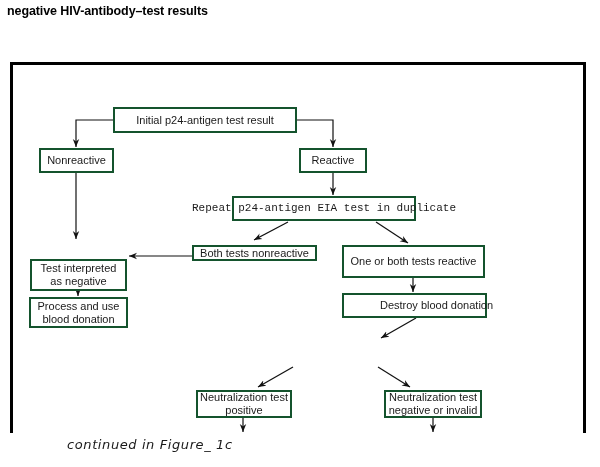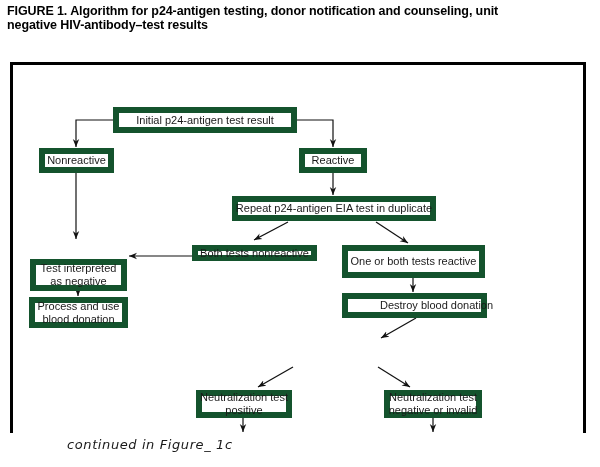--- a/index.html
+++ b/index.html
@@ -4,35 +4,34 @@
 <style>
   html,body{margin:0;padding:0;background:#fff;}
   #page{position:relative;width:600px;height:467px;background:#fff;overflow:hidden;
         font-family:"Liberation Sans",sans-serif;color:#111;}
   #figure-title{position:absolute;left:7px;top:5px;width:592px;
         font-weight:bold;font-size:12.5px;line-height:13.5px;letter-spacing:-0.1px;color:#000;}
   #figure-title div{white-space:nowrap;}
   #figure-frame{position:absolute;left:10px;top:62px;width:576px;height:371px;
         box-sizing:border-box;border:3px solid #000;border-bottom:none;background:transparent;}
   #connectors{position:absolute;left:0;top:0;width:600px;height:467px;}
-  .node{position:absolute;box-sizing:border-box;border:6px solid #14532d;background:#fff;
+  .node{position:absolute;box-sizing:border-box;border:2px solid #14532d;background:#fff;
         display:flex;align-items:center;justify-content:center;text-align:center;
         font-size:11px;line-height:13px;color:#1a1a1a;}
   .node span{white-space:pre;}
   #continuation-note{position:absolute;left:27px;top:437px;
         font-family:"DejaVu Sans",sans-serif;font-style:italic;font-size:13px;
         letter-spacing:0.6px;color:#1a1a1a;white-space:nowrap;margin-left:40px;}
 </style>
 </head>
 <body>
 
 <div id="page">
 
   <div id="figure-title">
-    <div>FIGURE 1. Algorithm for p24-antigen testing, donor notification and counseling, unit</div>
     <div>negative HIV-antibody–test results</div>
   </div>
 
   <div id="figure-frame"></div>
 
   <svg id="connectors" viewBox="0 0 600 467" xmlns="http://www.w3.org/2000/svg">
     <defs>
       <marker id="ah" viewBox="0 0 10 10" refX="10" refY="5" markerWidth="8" markerHeight="8" orient="auto" markerUnits="userSpaceOnUse">
         <path d="M0,1 L10,5 L0,9 L3.2,5 Z" fill="#111"></path>
       </marker>
@@ -60,21 +59,21 @@
   </div>
 
   <div class="node" style="left:39px;top:148px;width:75px;height:25px;">
     <span>Nonreactive</span>
   </div>
 
   <div class="node" style="left:299px;top:148px;width:68px;height:25px;">
     <span>Reactive</span>
   </div>
 
-  <div class="node" style="left:232px;top:196px;width:204px;height:25px;">
+  <div class="node" style="left:232px;top:196px;width:184px;height:25px;font-family:Liberation Mono, monospace;">
     <span>Repeat p24-antigen EIA test in duplicate</span>
   </div>
 
   <div class="node" style="left:30px;top:240px;width:97px;height:32px;margin-top:19px;">
     <span>Test interpreted
 as negative</span>
   </div>
 
   <div class="node" style="left:192px;top:245px;width:125px;height:16px;">
     <span>Both tests nonreactive</span>

